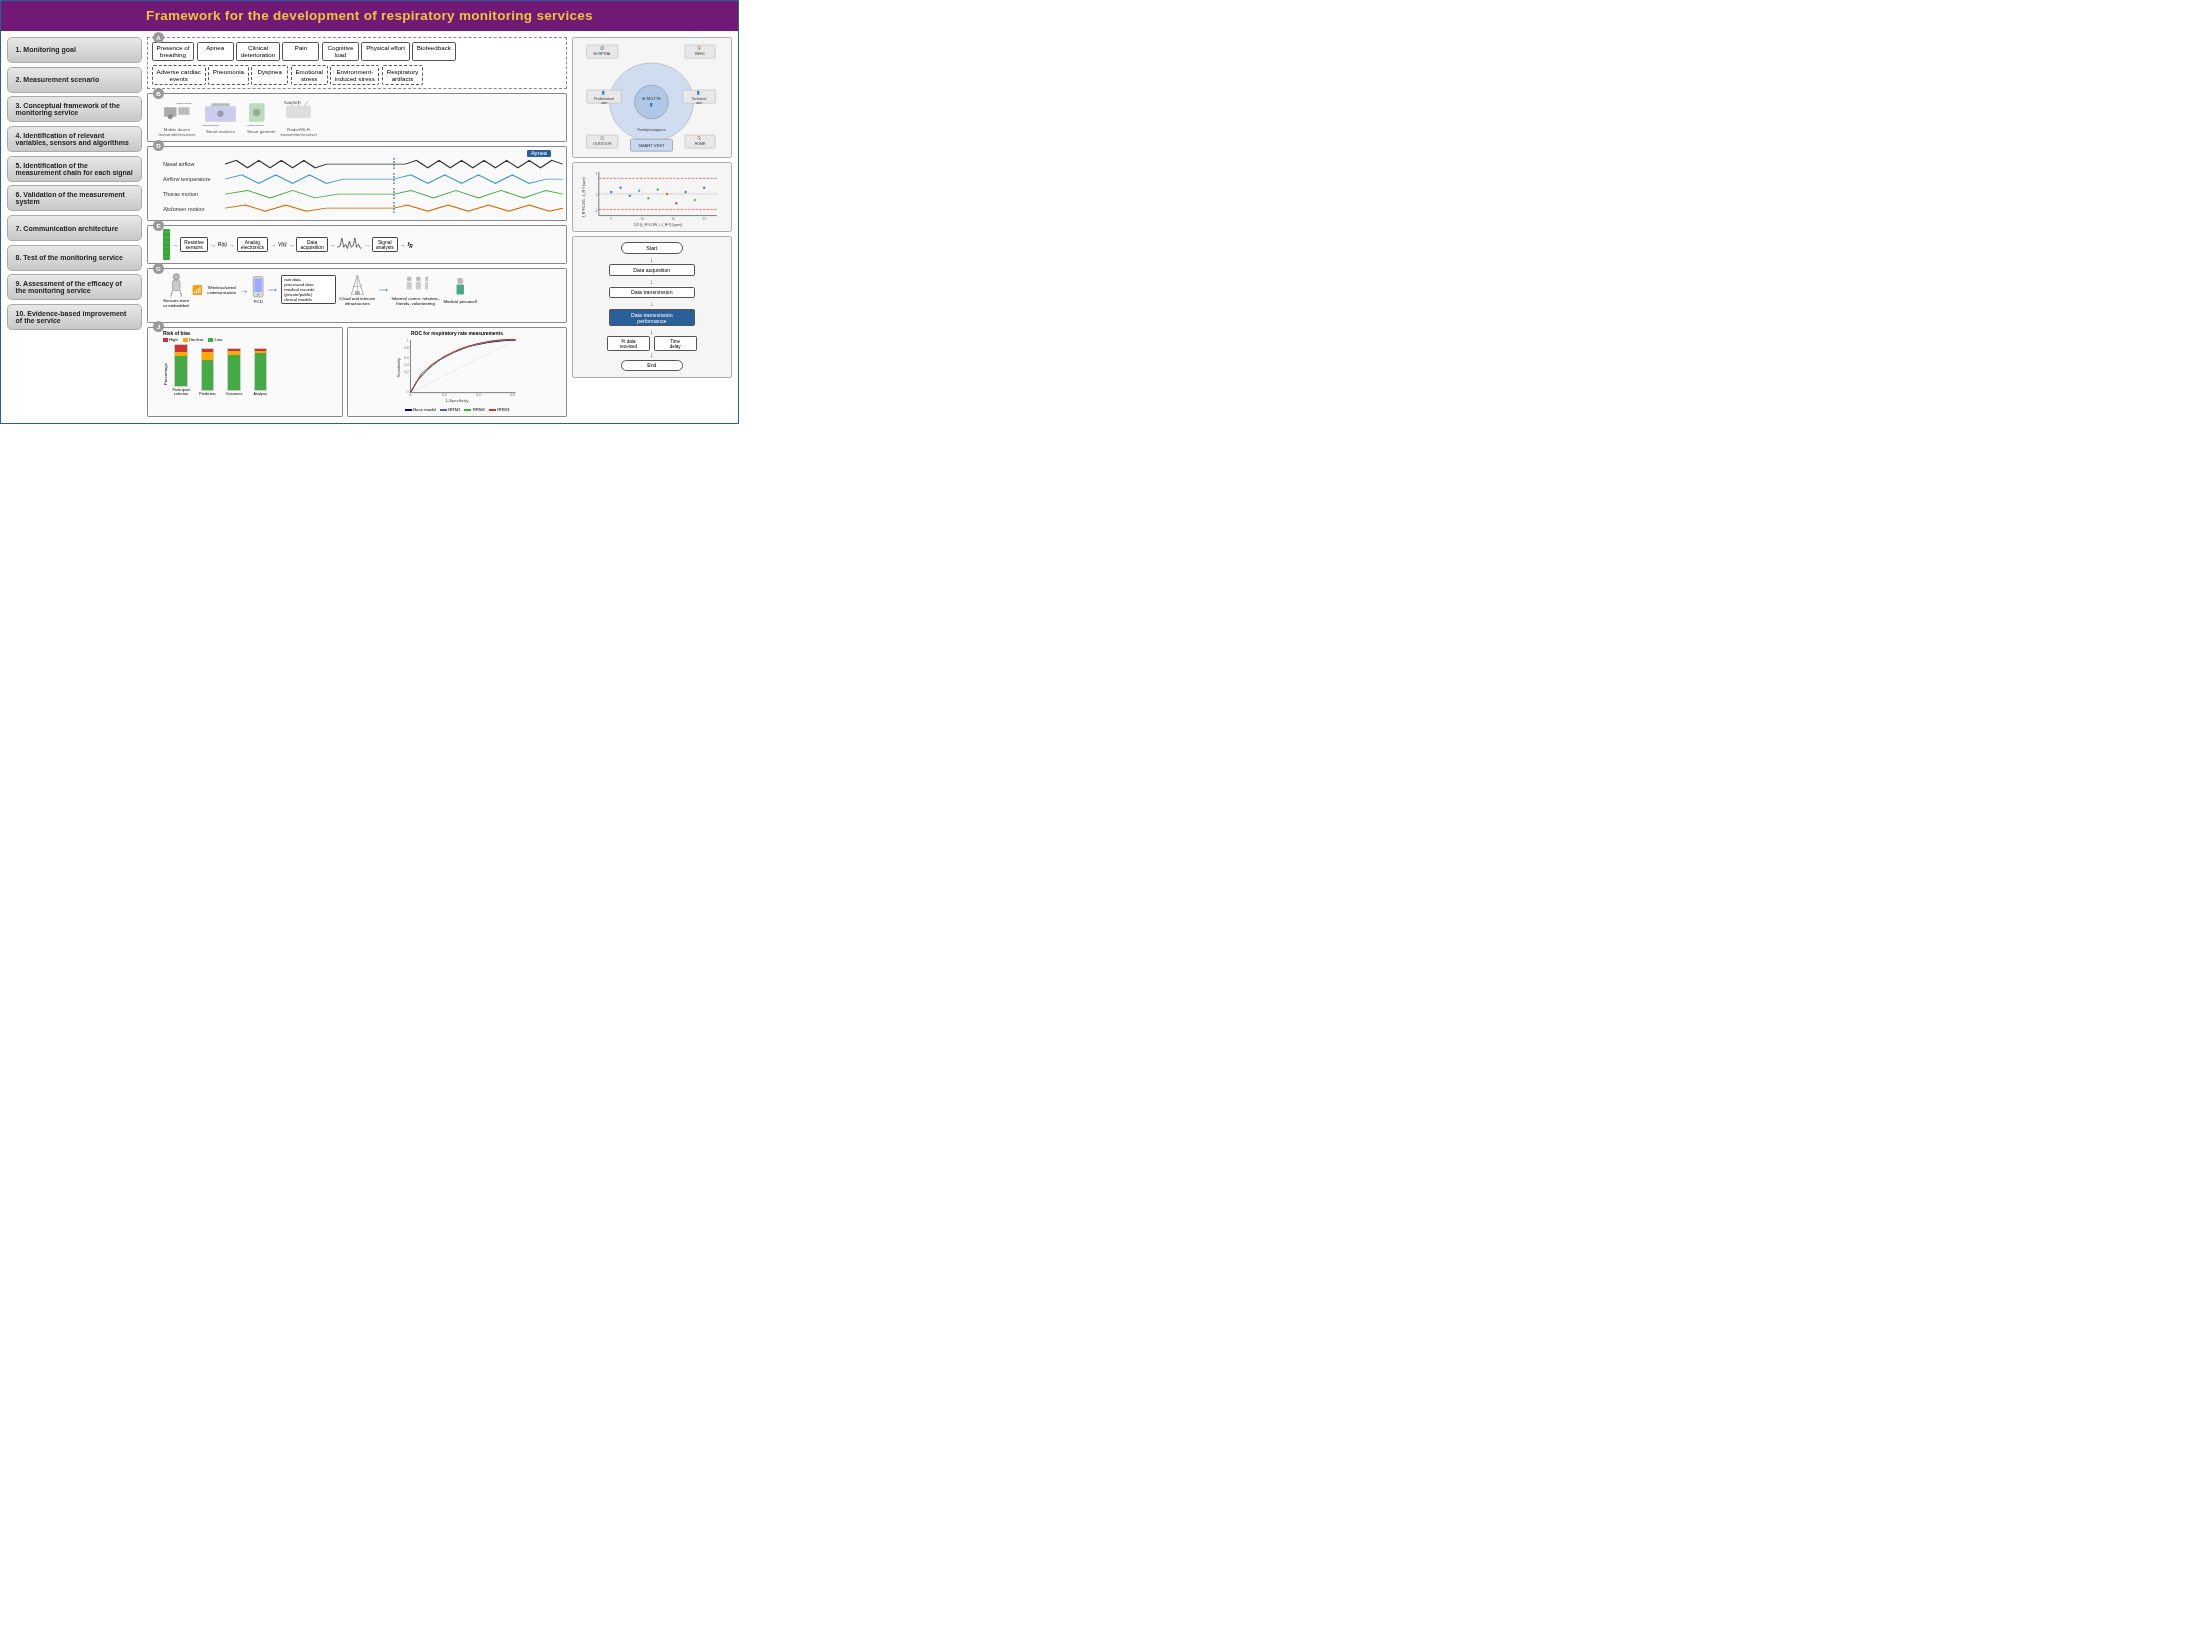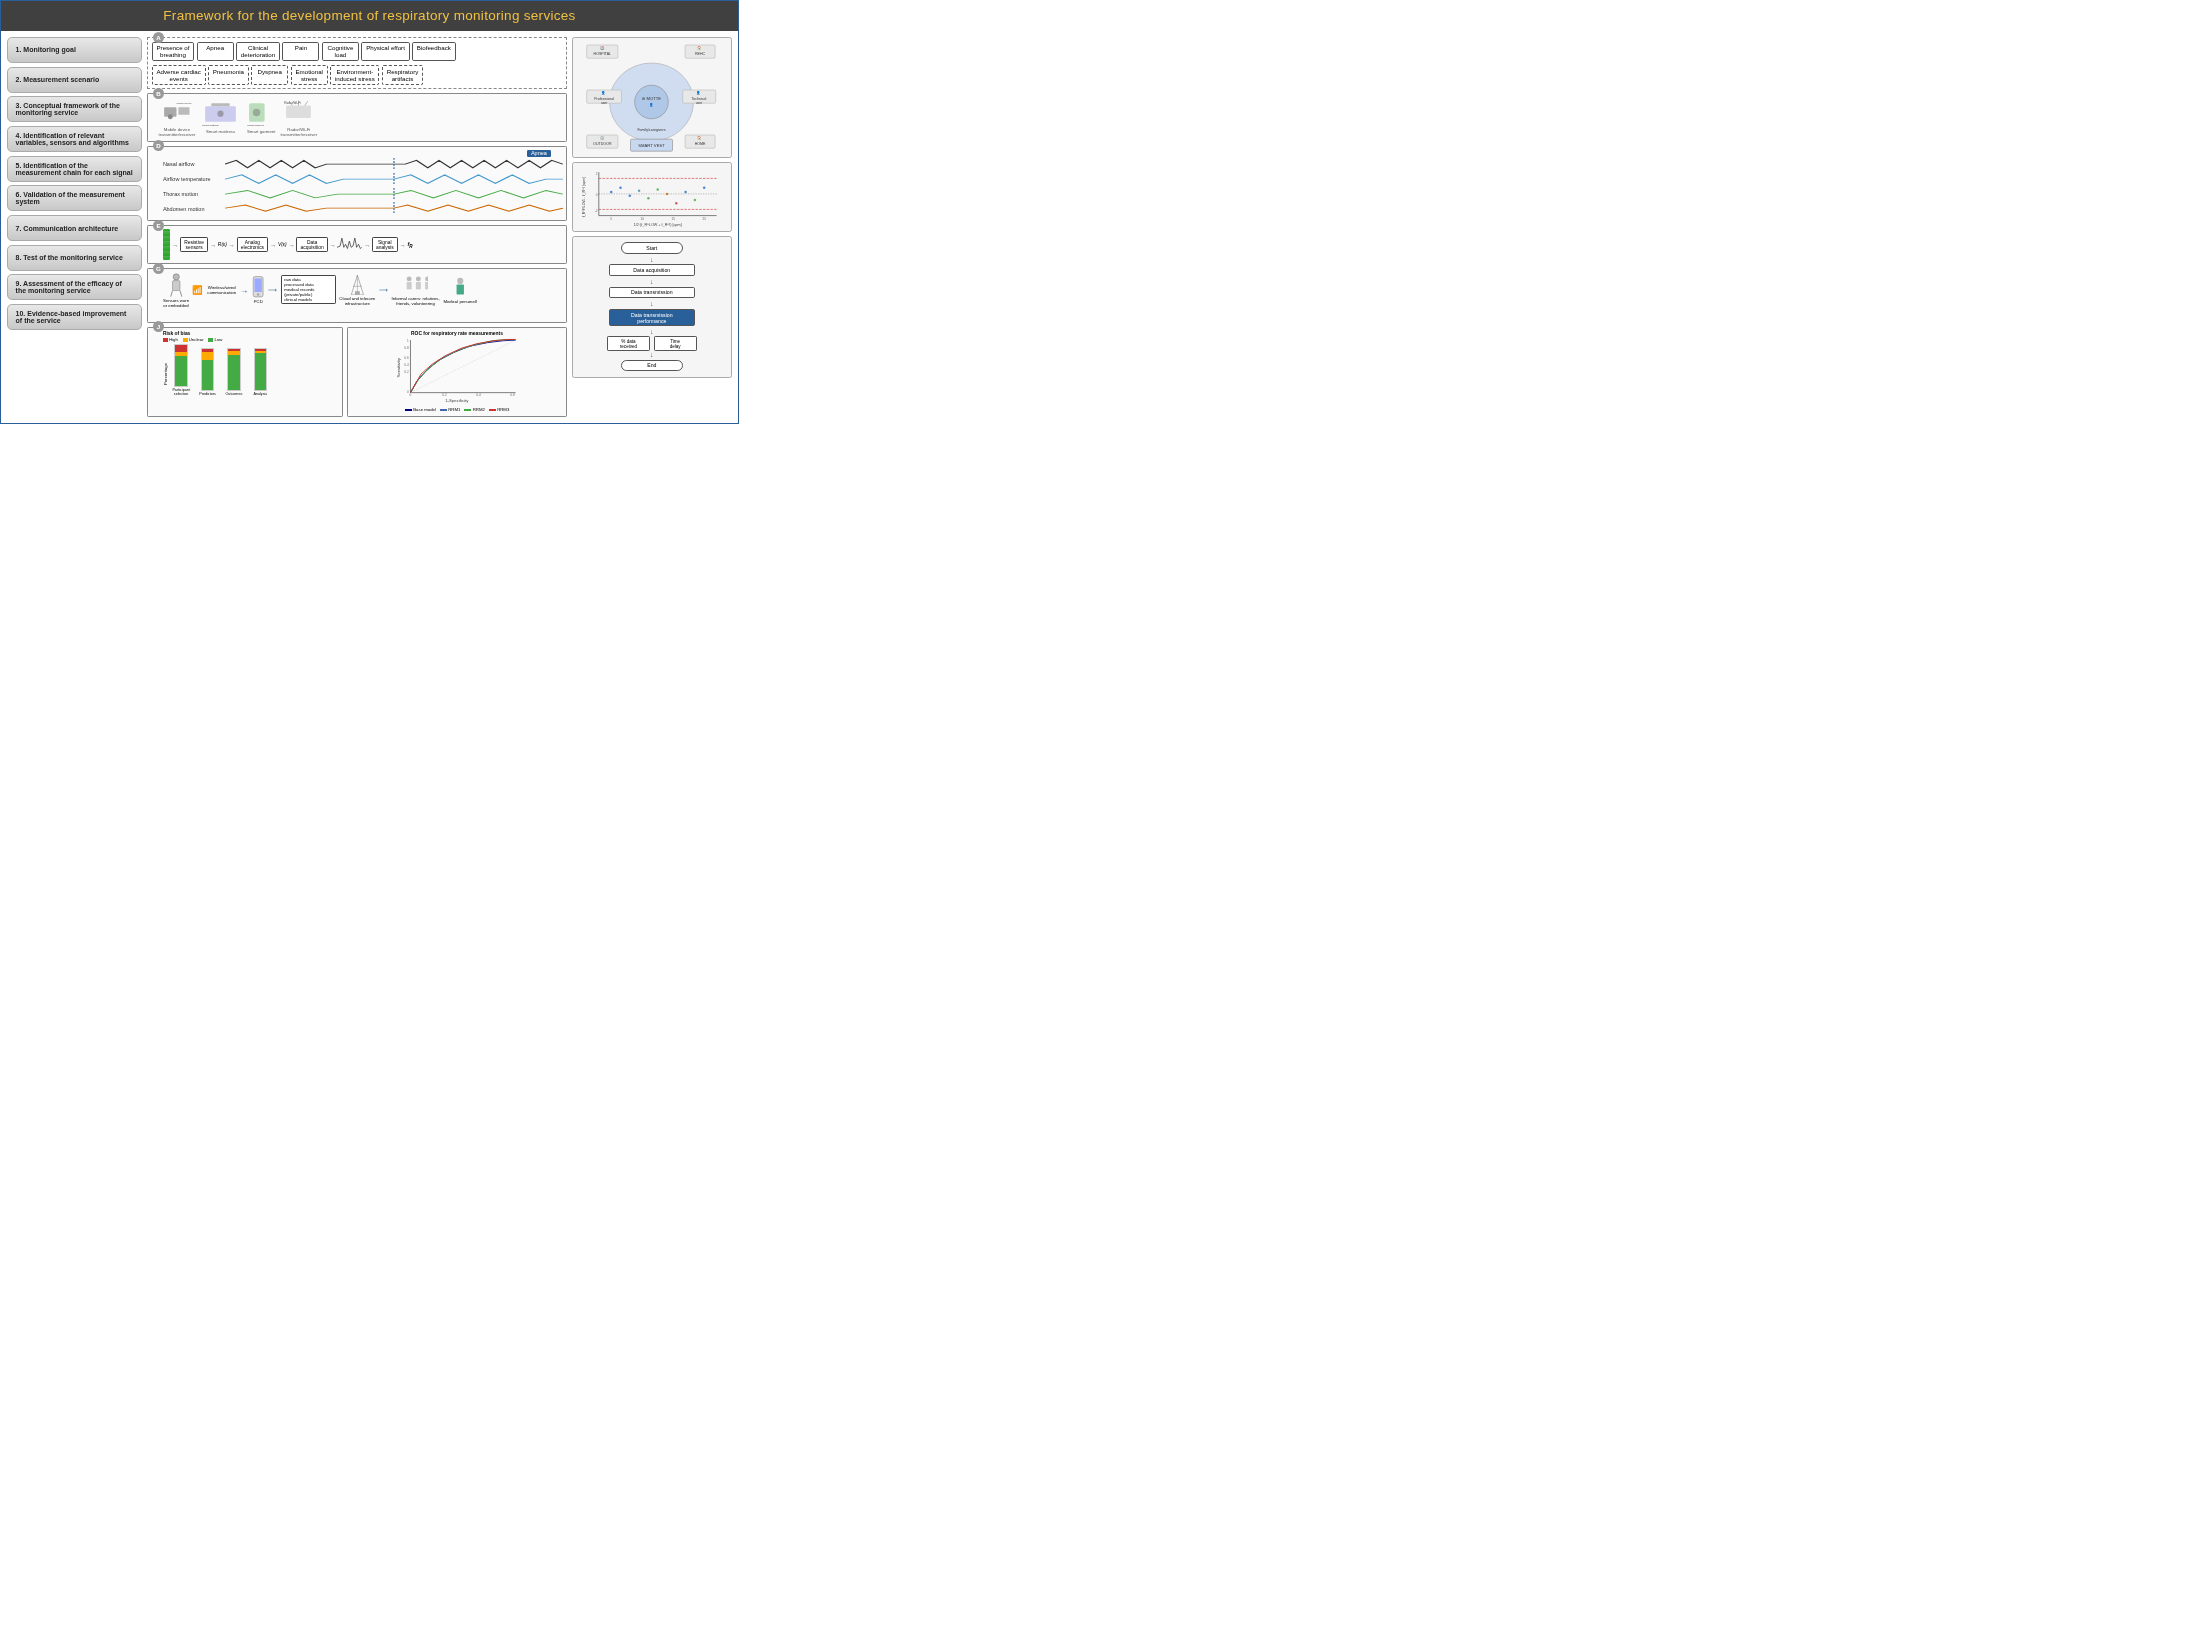--- a/index.html
+++ b/index.html
@@ -10,25 +10,25 @@
       min-height: 554px;
     }
 
     .main-container {
       border: 1.8px solid #2a6099;
       background: #fff;
       padding: 0;
     }
 
     .header {
-      background: #404040;
+      background: #701a75;
       color: #f0c040;
       text-align: center;
       font-size: 13.5px;
-      font-weight: normal;
+      font-weight: bold;
       padding: 7.4px 12.3px;
       letter-spacing: 0.3px;
     }
 
     .content {
       display: flex;
       padding: 6.2px;
       gap: 4.9px;
     }
 

